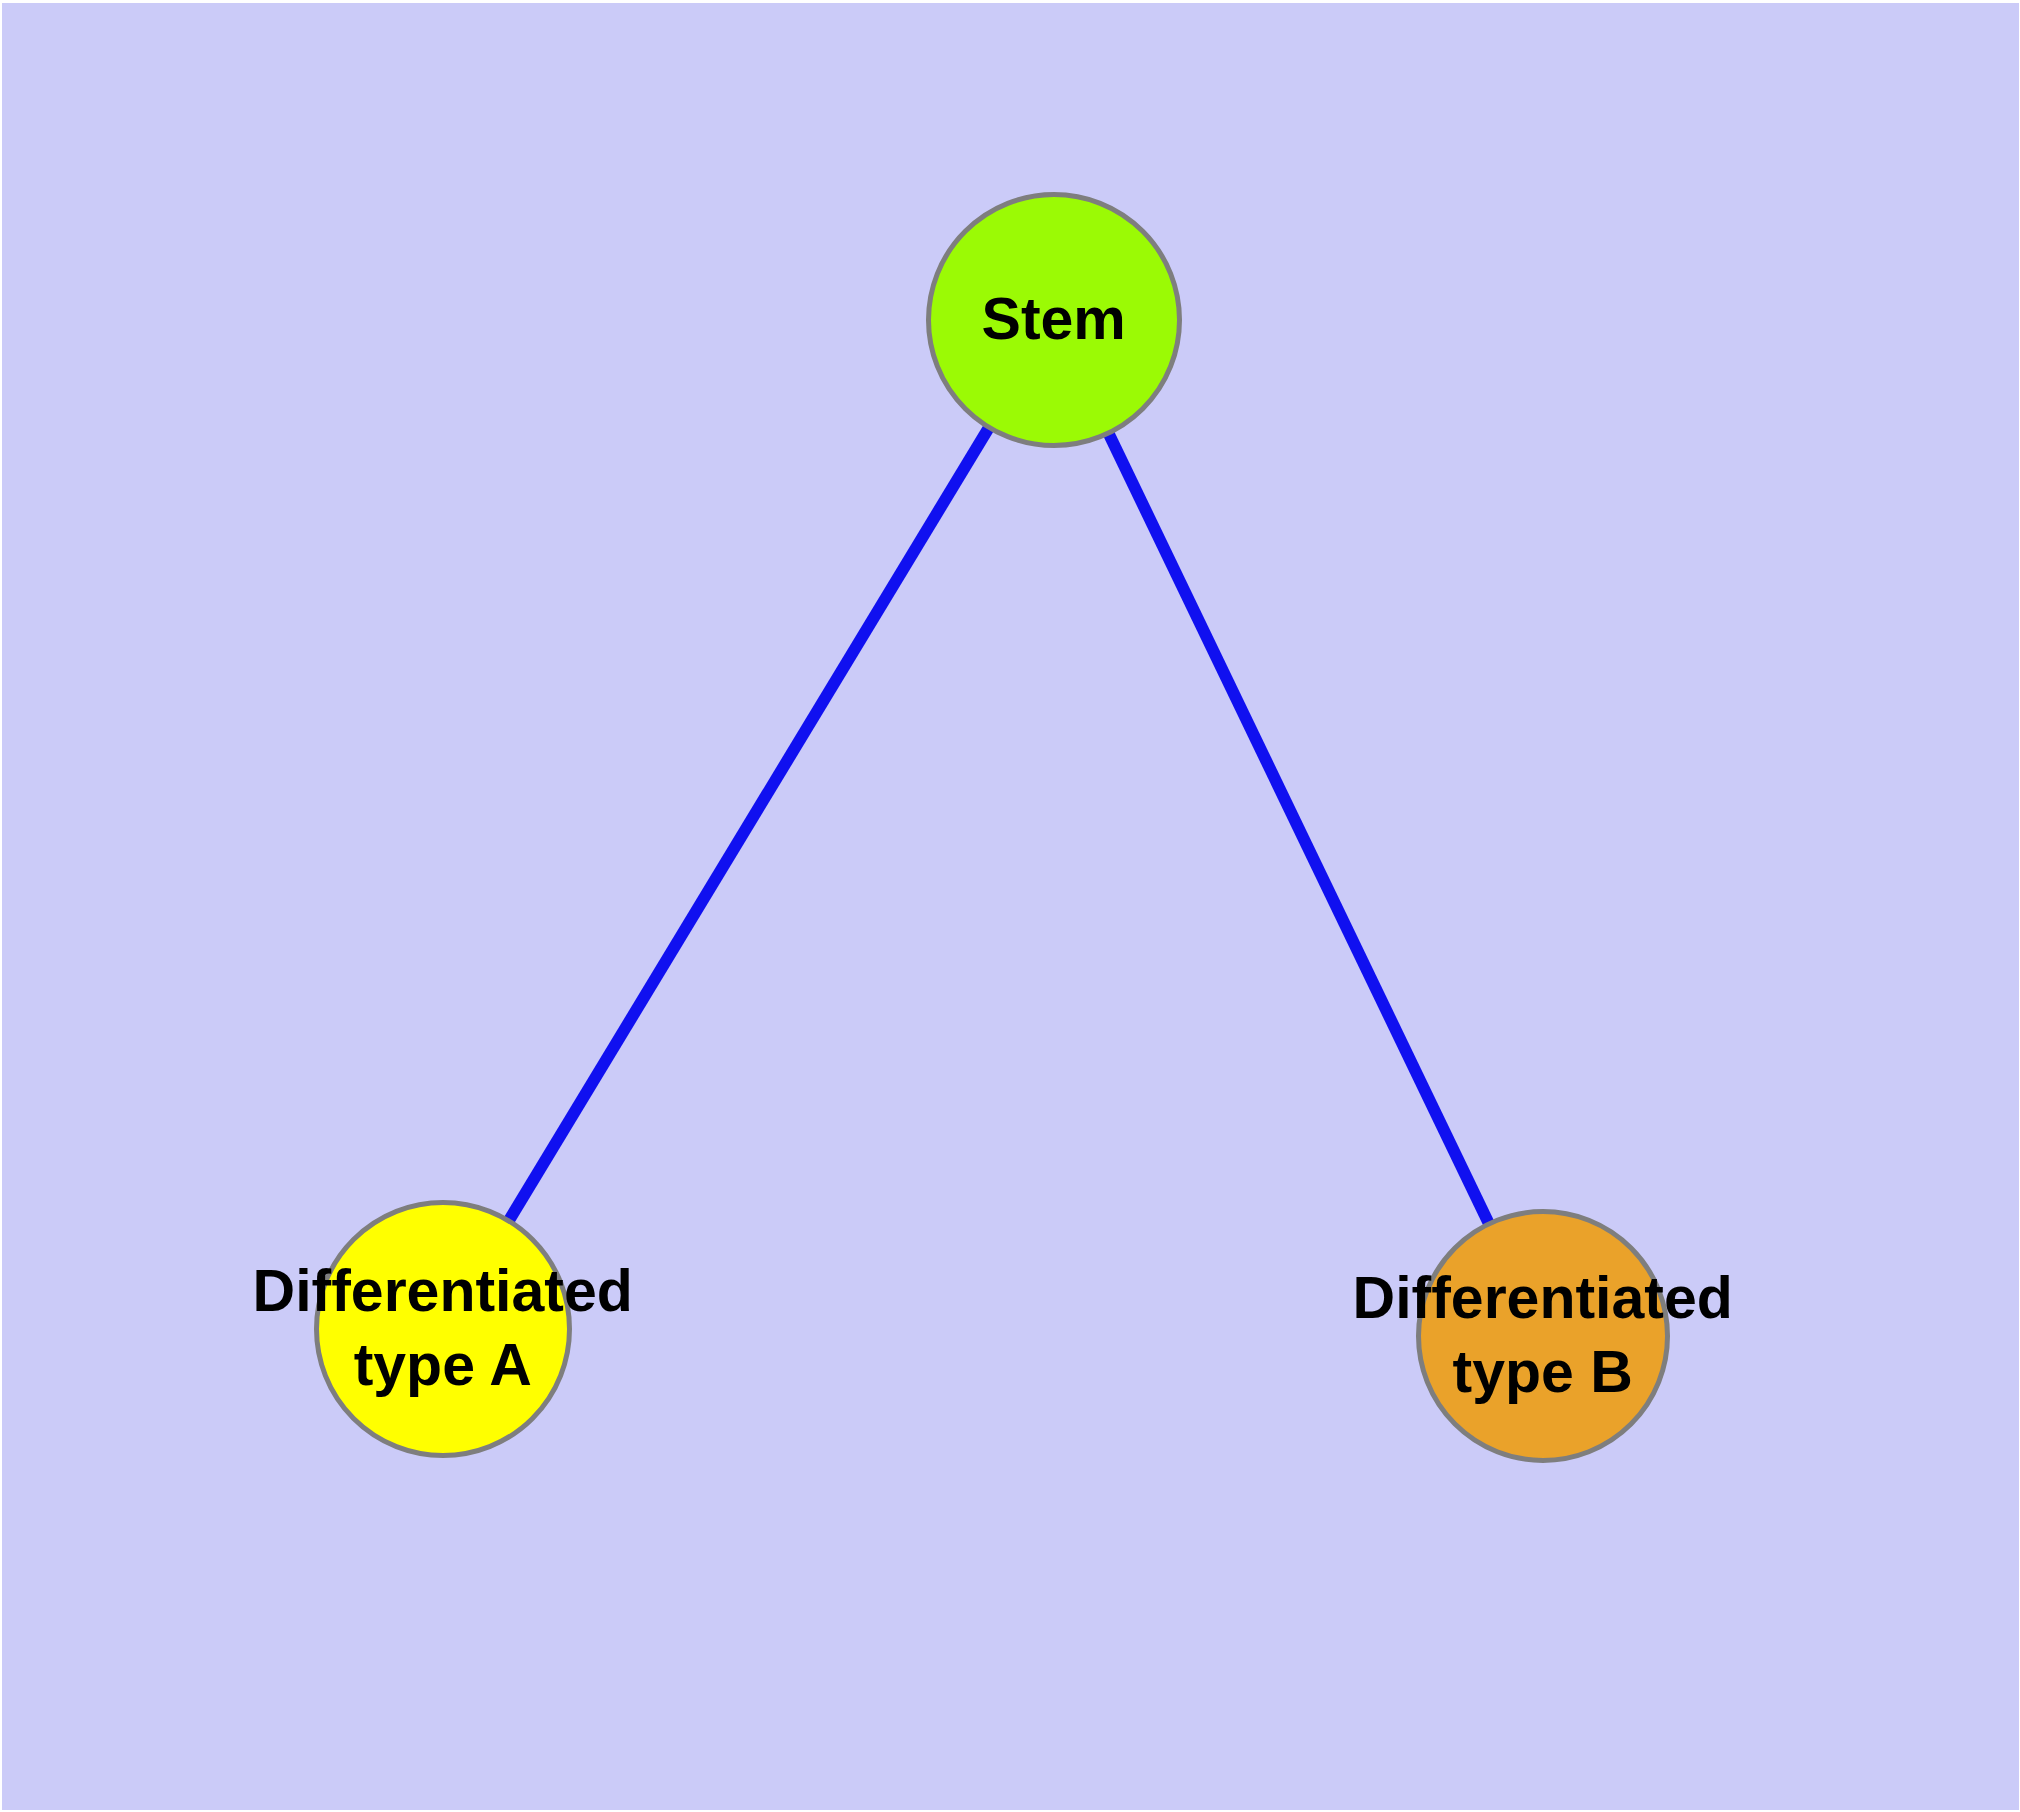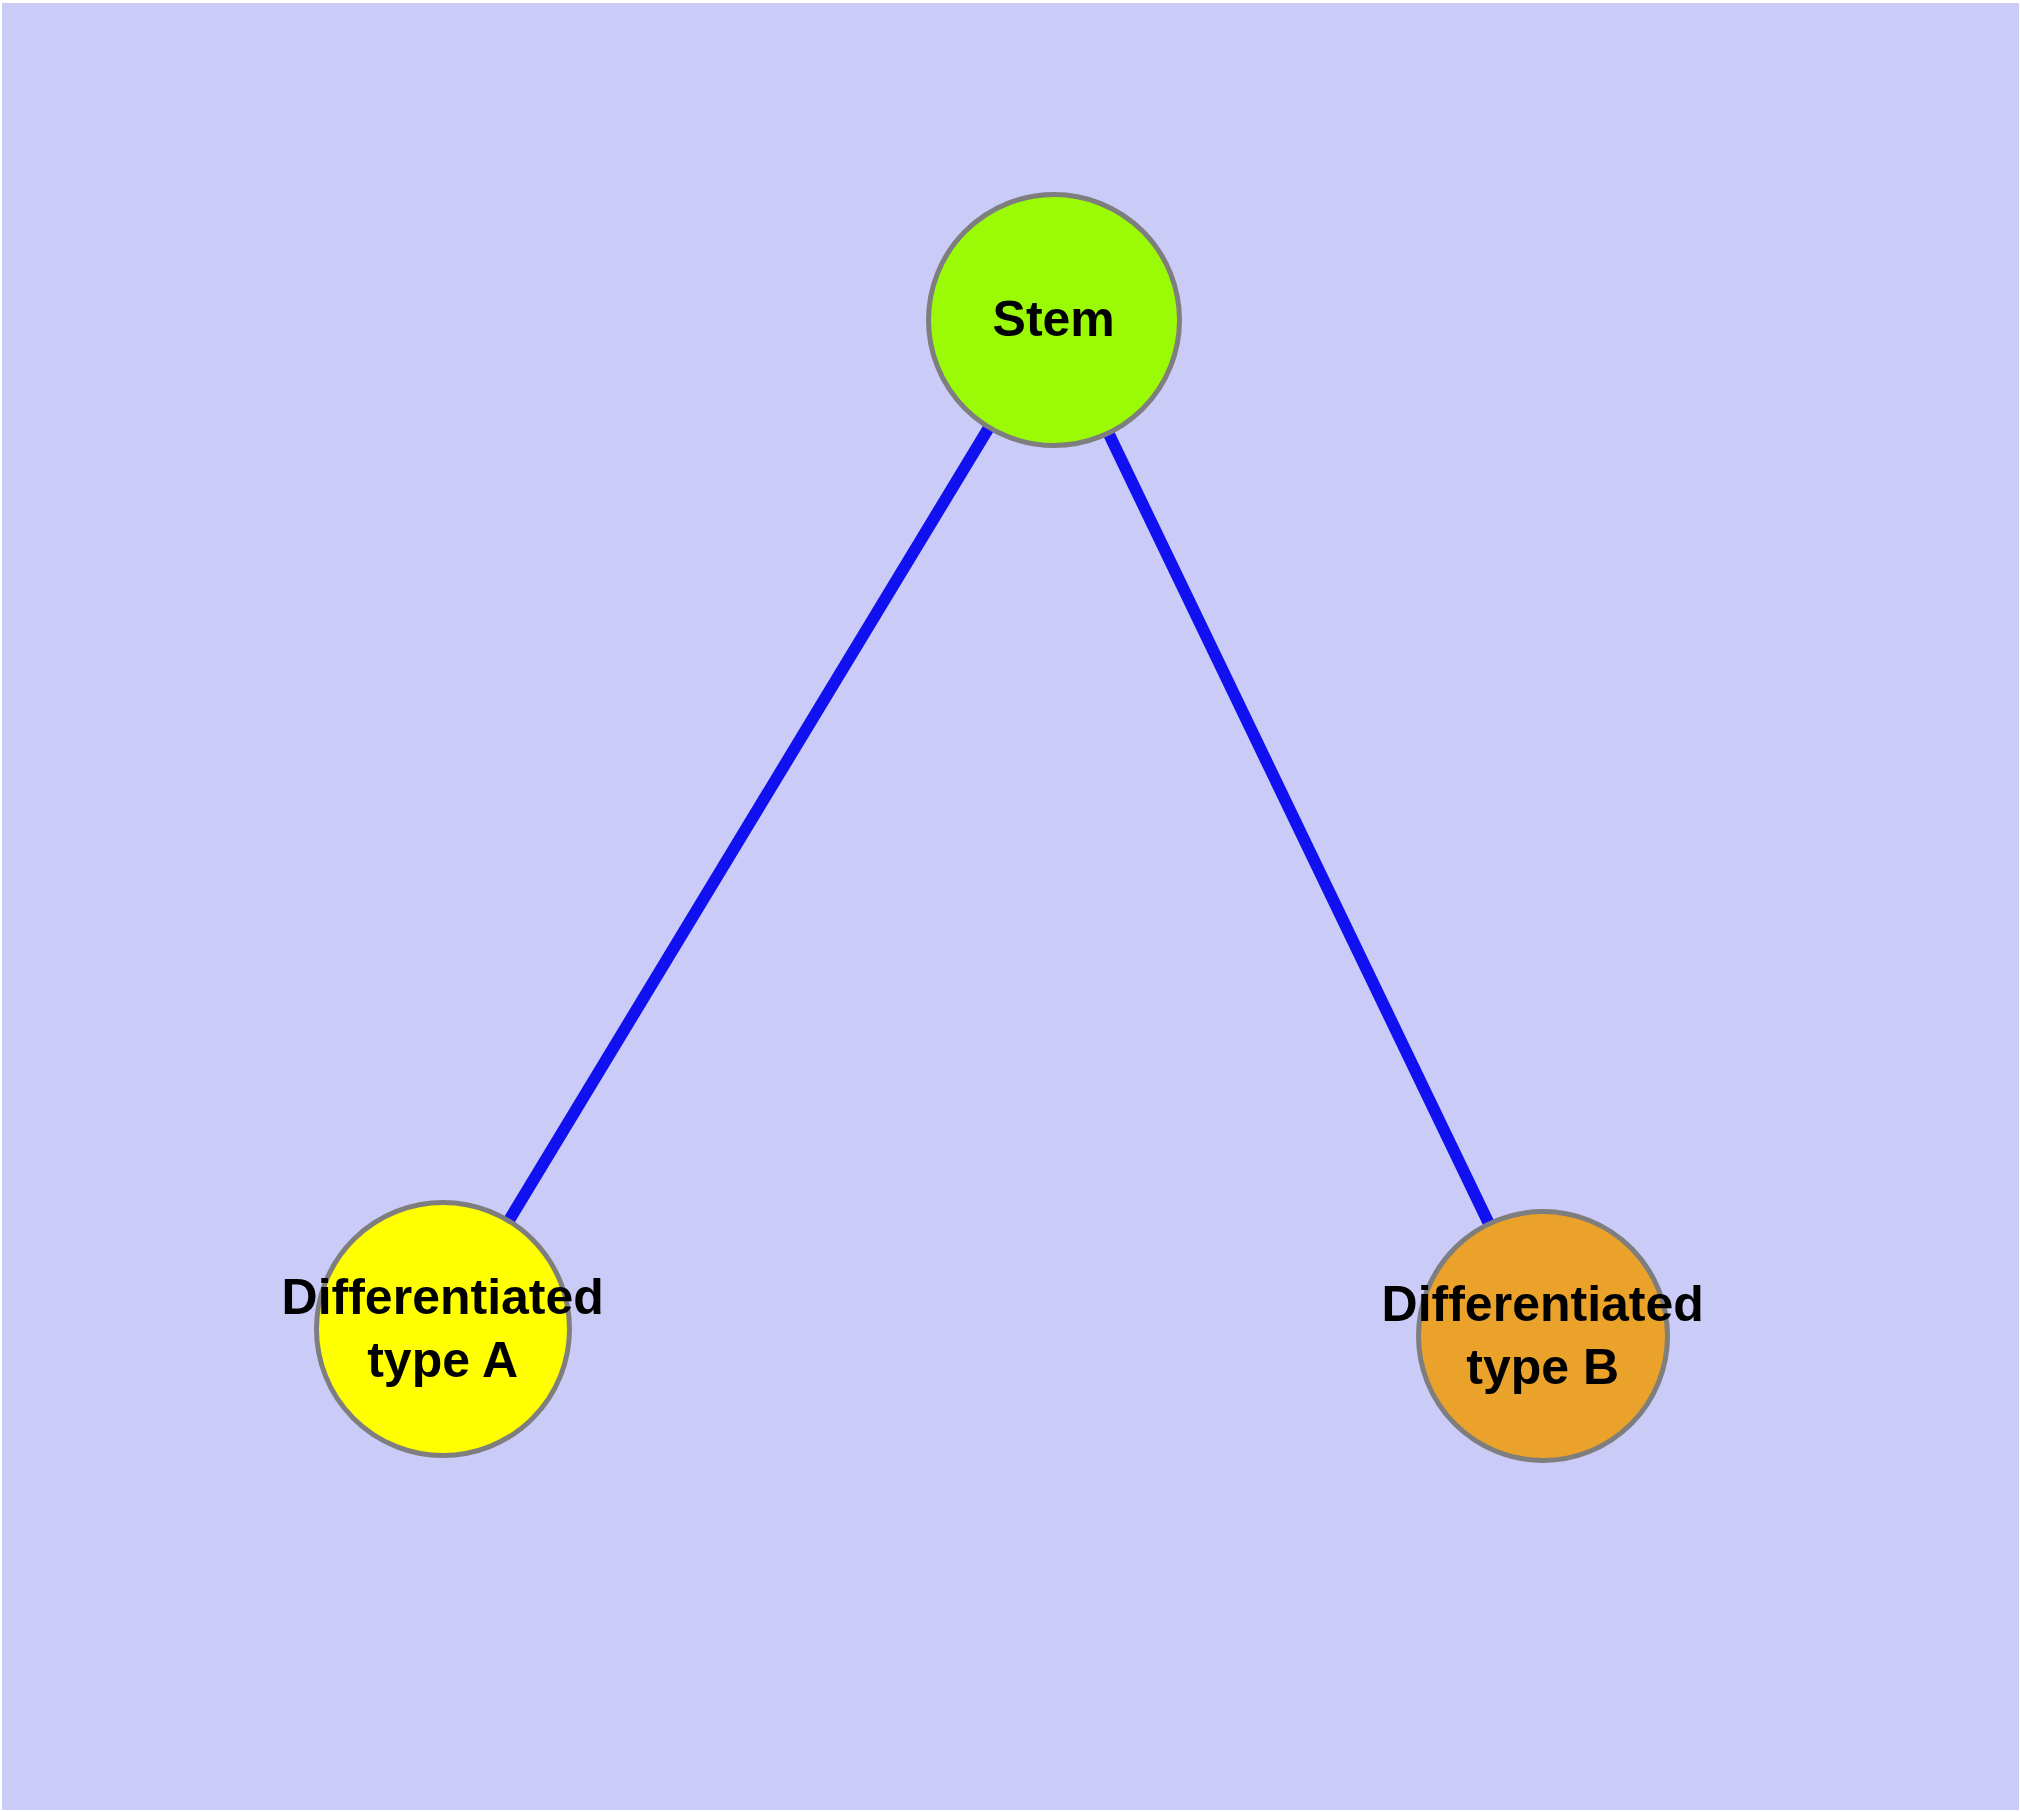--- a/index.html
+++ b/index.html
@@ -48,21 +48,21 @@
     box-sizing: border-box;
   }
   .node-stem .circle   { width: 256px; height: 256px; background: var(--stem-fill, #9bfa05); }
   .node-type-a .circle { width: 258px; height: 258px; background: var(--type-a-fill, #ffff00); }
   .node-type-b .circle { width: 254px; height: 254px; background: var(--type-b-fill, #eaa22a); }
   .node .label {
     position: absolute;
     white-space: pre-line;
     text-align: center;
     font-weight: bold;
-    font-size: 50px;
+    font-size: 59px;
     line-height: 1.25;
     color: var(--label, #000000);
     z-index: 3;
   }
   .node-stem   { left: 1052px; top: 317px;  }
   .node-type-a { left: 441px;  top: 1326px; }
   .node-type-b { left: 1541px; top: 1333px; }
 </style>
 </head>
 <body>

